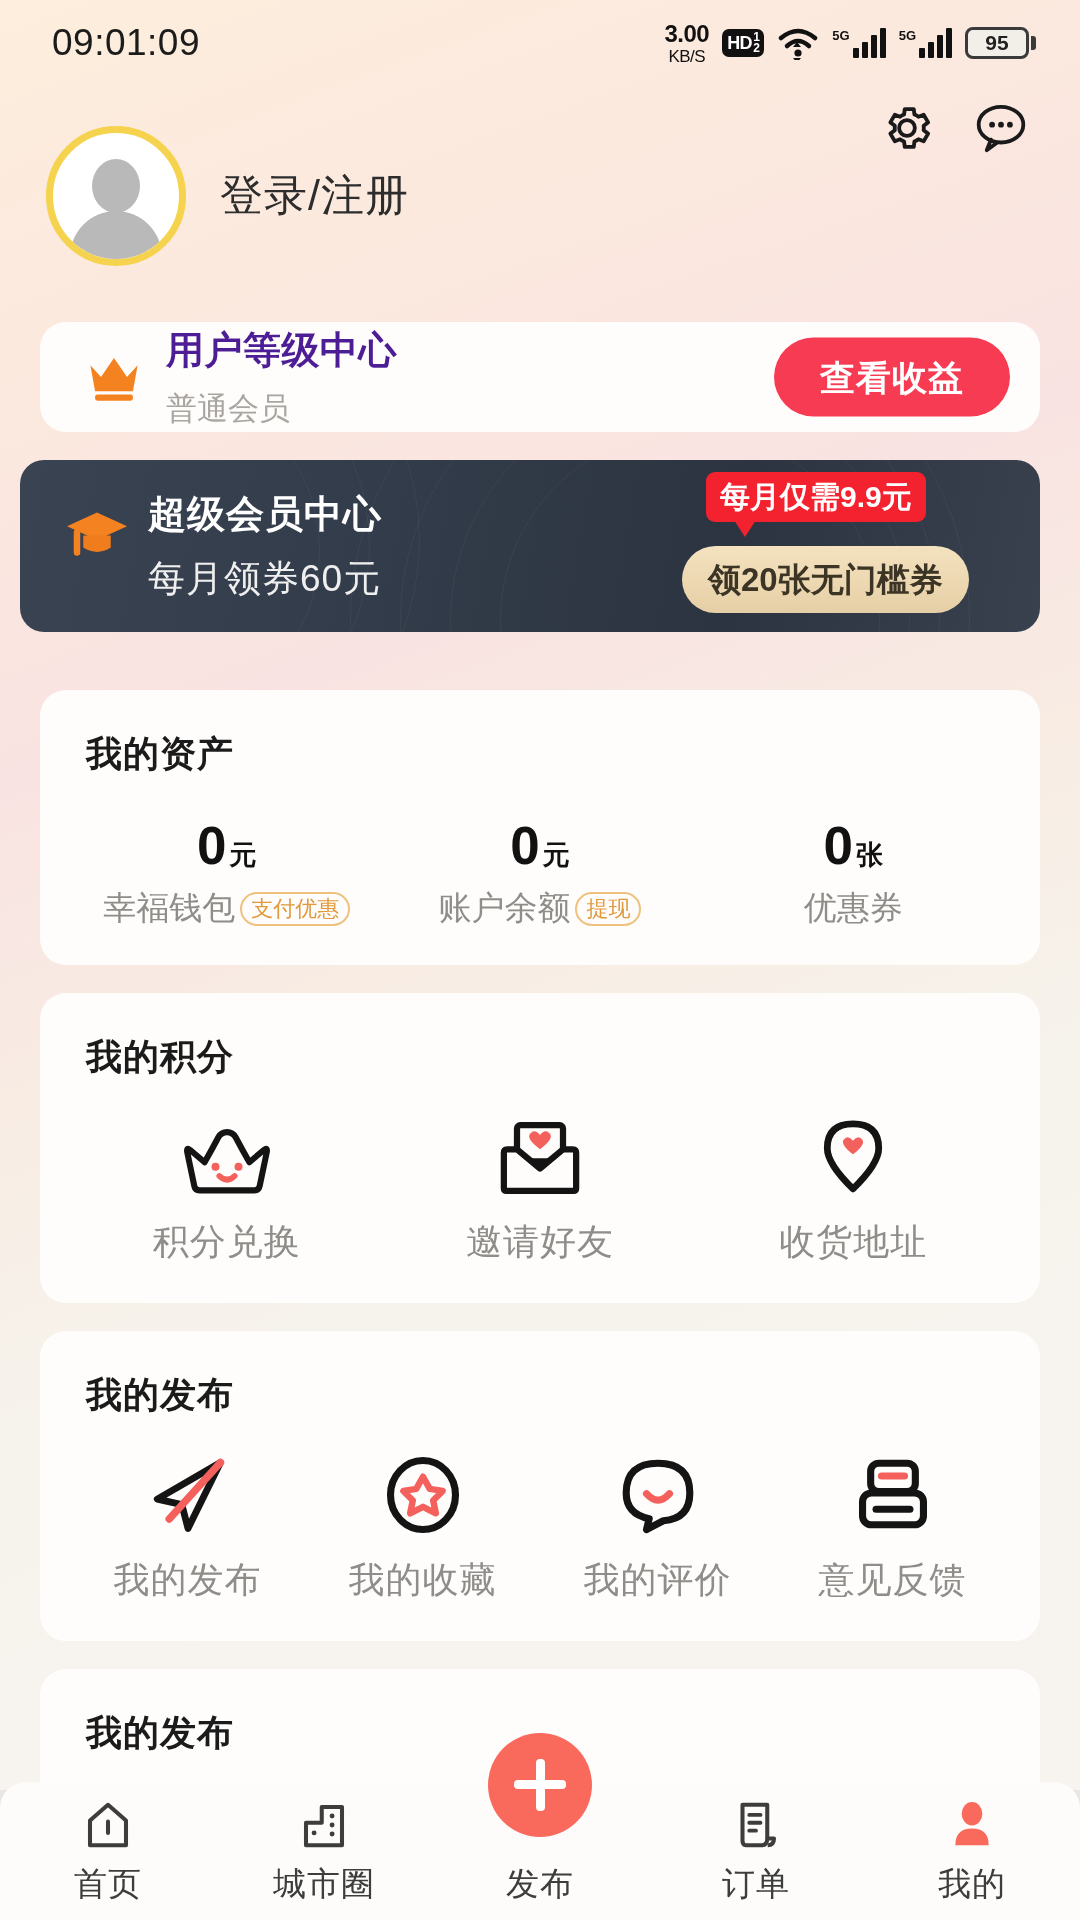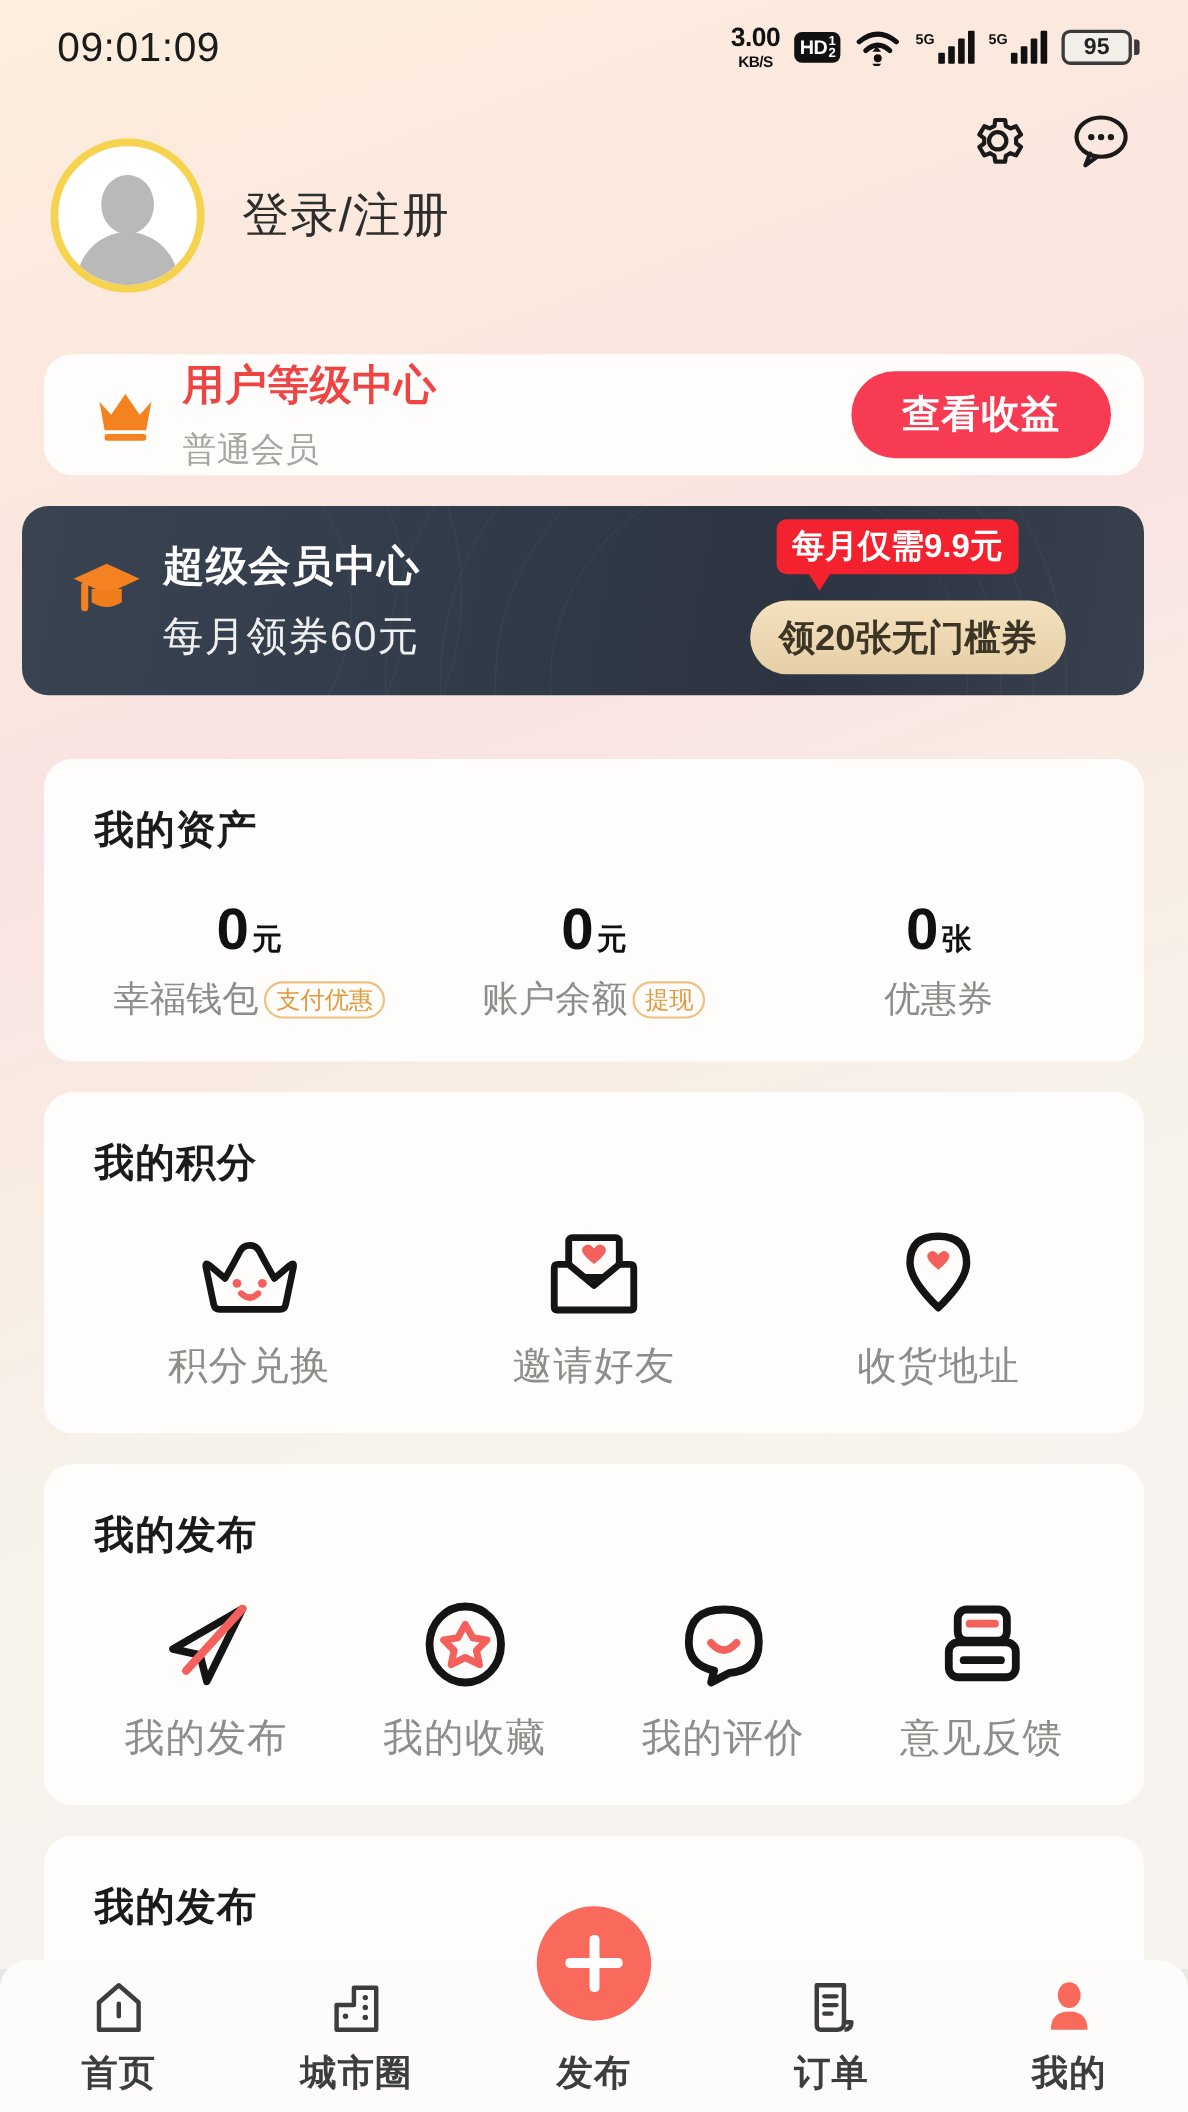--- a/index.html
+++ b/index.html
@@ -17,21 +17,21 @@
   }
   
   .statusbar {
     height:86px; display:flex; align-items:center; justify-content:space-between;
     padding:0 44px 0 52px;
   }
   .clock { font-size:37px; font-weight:500; color:#1b1b1b; letter-spacing:0.5px; }
   .status-right { display:flex; align-items:center; gap:13px; }
   .netspeed { text-align:center; line-height:1; color:#111; }
   .netspeed .n1 { font-size:24px; font-weight:600; display:block; letter-spacing:-.5px;}
-  .netspeed .n2 { font-size:14px; font-weight:700; display:block; margin-top:2px; letter-spacing:-.5px;}
+  .netspeed .n2 { font-size:17px; font-weight:400; display:block; margin-top:2px; letter-spacing:-.5px;}
   .hd-badge {
     background:#111; color:#fff; border-radius:7px; font-size:18px; font-weight:700;
     padding:3px 5px; line-height:1; display:flex; align-items:center; letter-spacing:-.5px;
   }
   .sig { display:flex; align-items:flex-end; gap:3px; }
   .sig .g { font-size:13px; font-weight:700; color:#111; line-height:1; margin-bottom:16px; }
   .bars { display:flex; align-items:flex-end; gap:3px; height:30px;}
   .bars i { width:6px; background:#111; border-radius:1px; display:block;}
   .bars i:nth-child(1){height:10px}
   .bars i:nth-child(2){height:16px}
@@ -62,21 +62,21 @@
 
   
   .card { background:#fffdfb; border-radius:26px; margin:0 40px; }
 
   
   .level-card {
     margin-top:56px; height:110px; display:flex; align-items:center;
     padding:0 28px 0 44px; position:relative;
   }
   .level-text { margin-left:22px; }
-  .level-title { font-size:38px; font-weight:700; color:#ef4444; letter-spacing:0.5px;}
+  .level-title { font-size:38px; font-weight:700; color:#4c1d95; letter-spacing:0.5px;}
   .level-sub { font-size:31px; color:#a9a6a2; margin-top:12px;}
   .view-profit {
     position:absolute; right:30px; top:50%; transform:translateY(-50%);
     background:#f73b52; color:#fff; font-size:35px; font-weight:700;
     border-radius:46px; padding:22px 46px; border:none; line-height:1;
     letter-spacing:1px;
   }
 
   
   .super {
@@ -136,21 +136,21 @@
   .cell { text-align:center; display:flex; flex-direction:column; align-items:center; }
   .cell .ic { height:84px; display:flex; align-items:flex-end; justify-content:center;}
   .cell .lbl { margin-top:20px; font-size:36px; color:#8f8d8a; letter-spacing:1px;}
 
   
   .partial { margin-top:28px; padding:40px 30px 0 30px; height:190px; overflow:hidden;}
   .partial .sec-title { margin-left:16px; }
   .partial .grid { margin-top:36px; }
 
   
-  .nav-wrap { position:absolute; left:0; bottom:0; width:1080px; height:114px;font-weight:bold; }
+  .nav-wrap { position:absolute; left:0; bottom:0; width:1080px; height:114px; }
   .nav-sep { position:absolute; top:-16px; left:0; width:1080px; height:18px; background:#e9e7e4;}
   .nav {
     position:absolute; bottom:0; left:0; width:1080px; height:138px;
     background:#fdfcfa; border-radius:26px 26px 0 0;
     display:flex; align-items:center;
   }
   .nav-item { flex:1; display:flex; flex-direction:column; align-items:center; justify-content:center;
     gap:8px; position:relative;}
   .nav-item .ni { height:58px; display:flex; align-items:center; justify-content:center;}
   .nav-item .nl { font-size:33px; color:#3d3d3d; letter-spacing:1px;}

